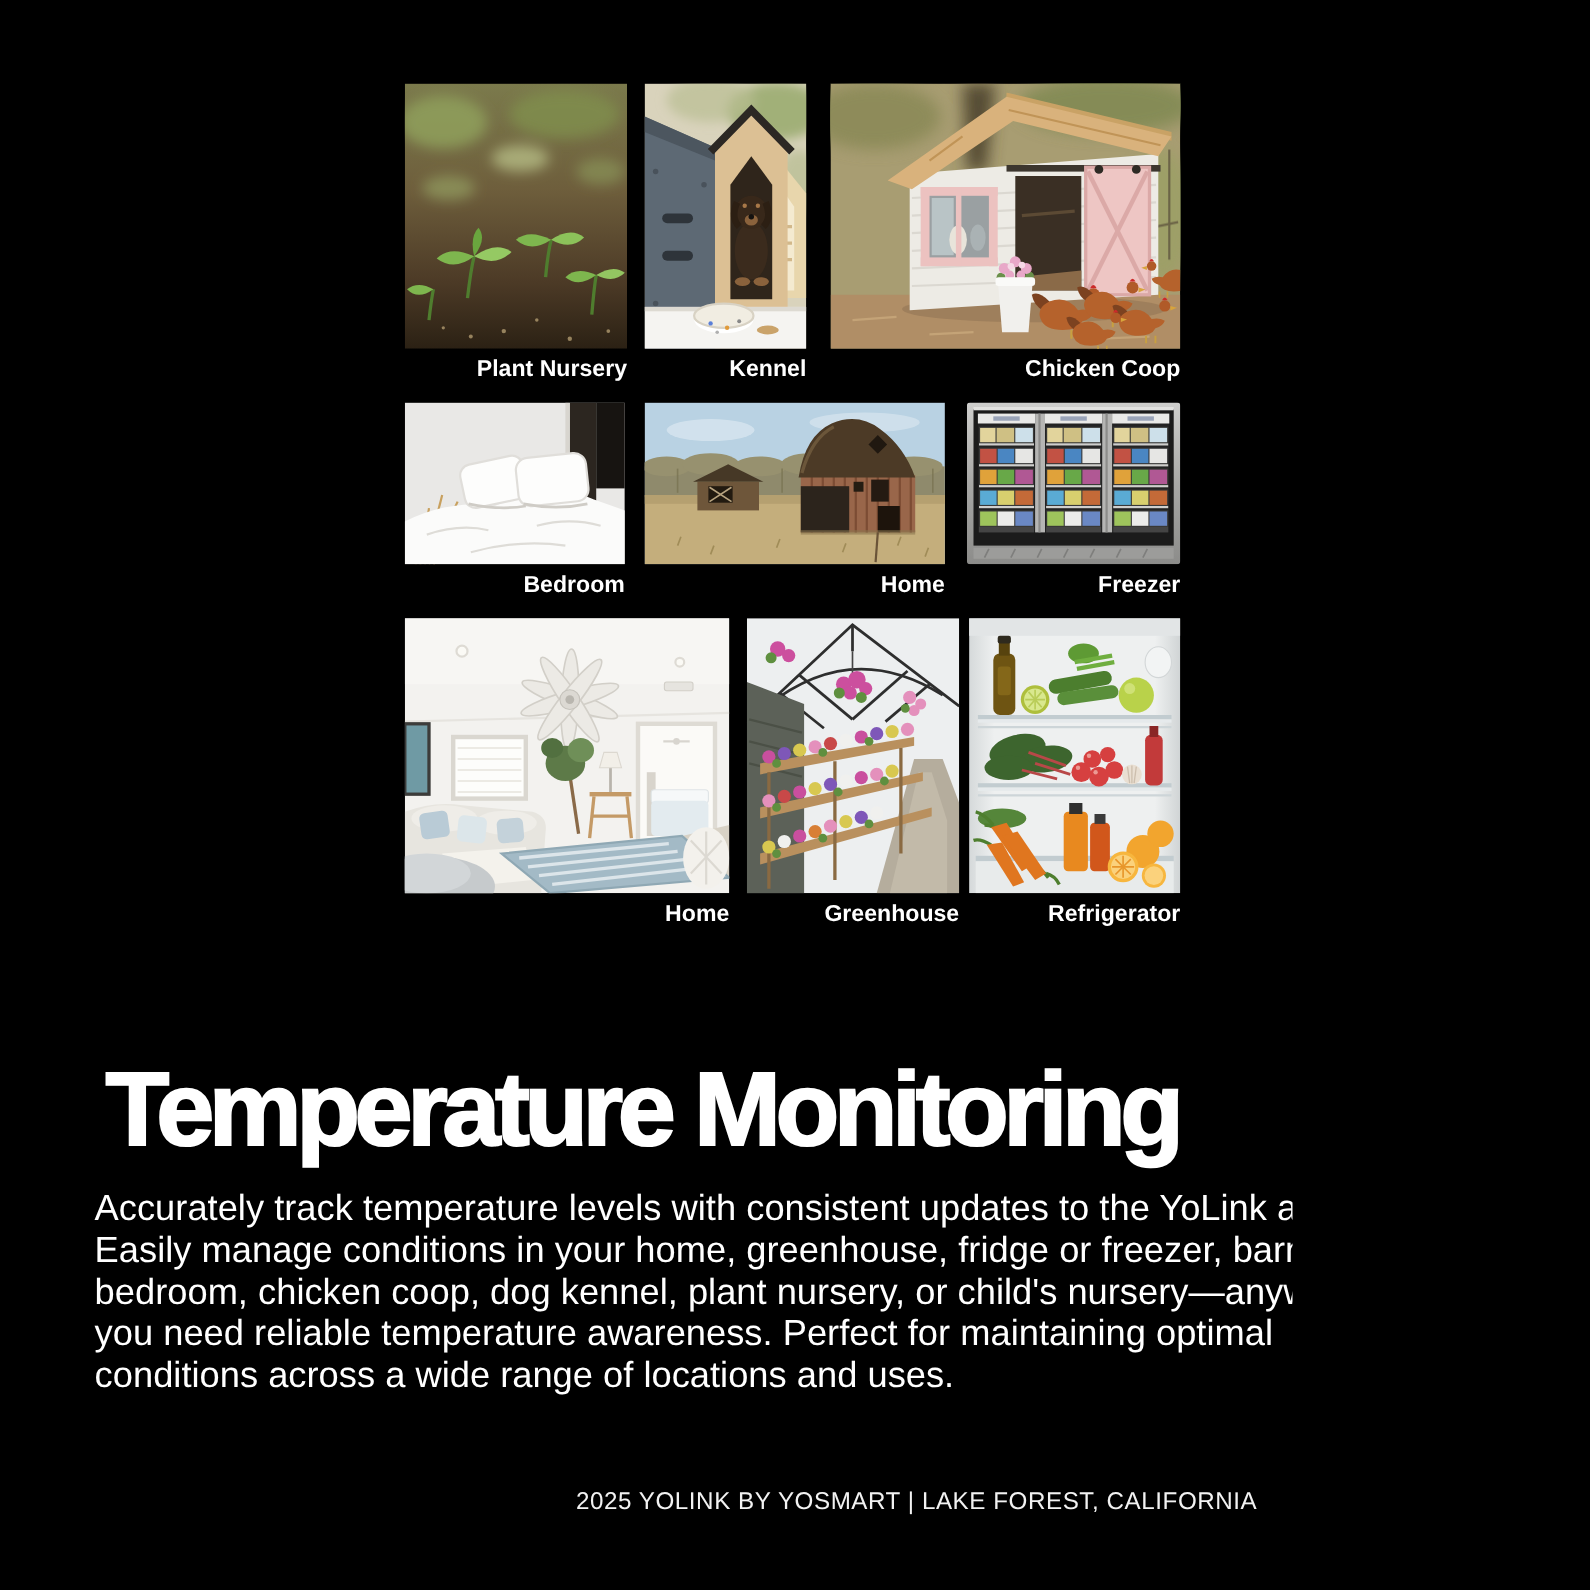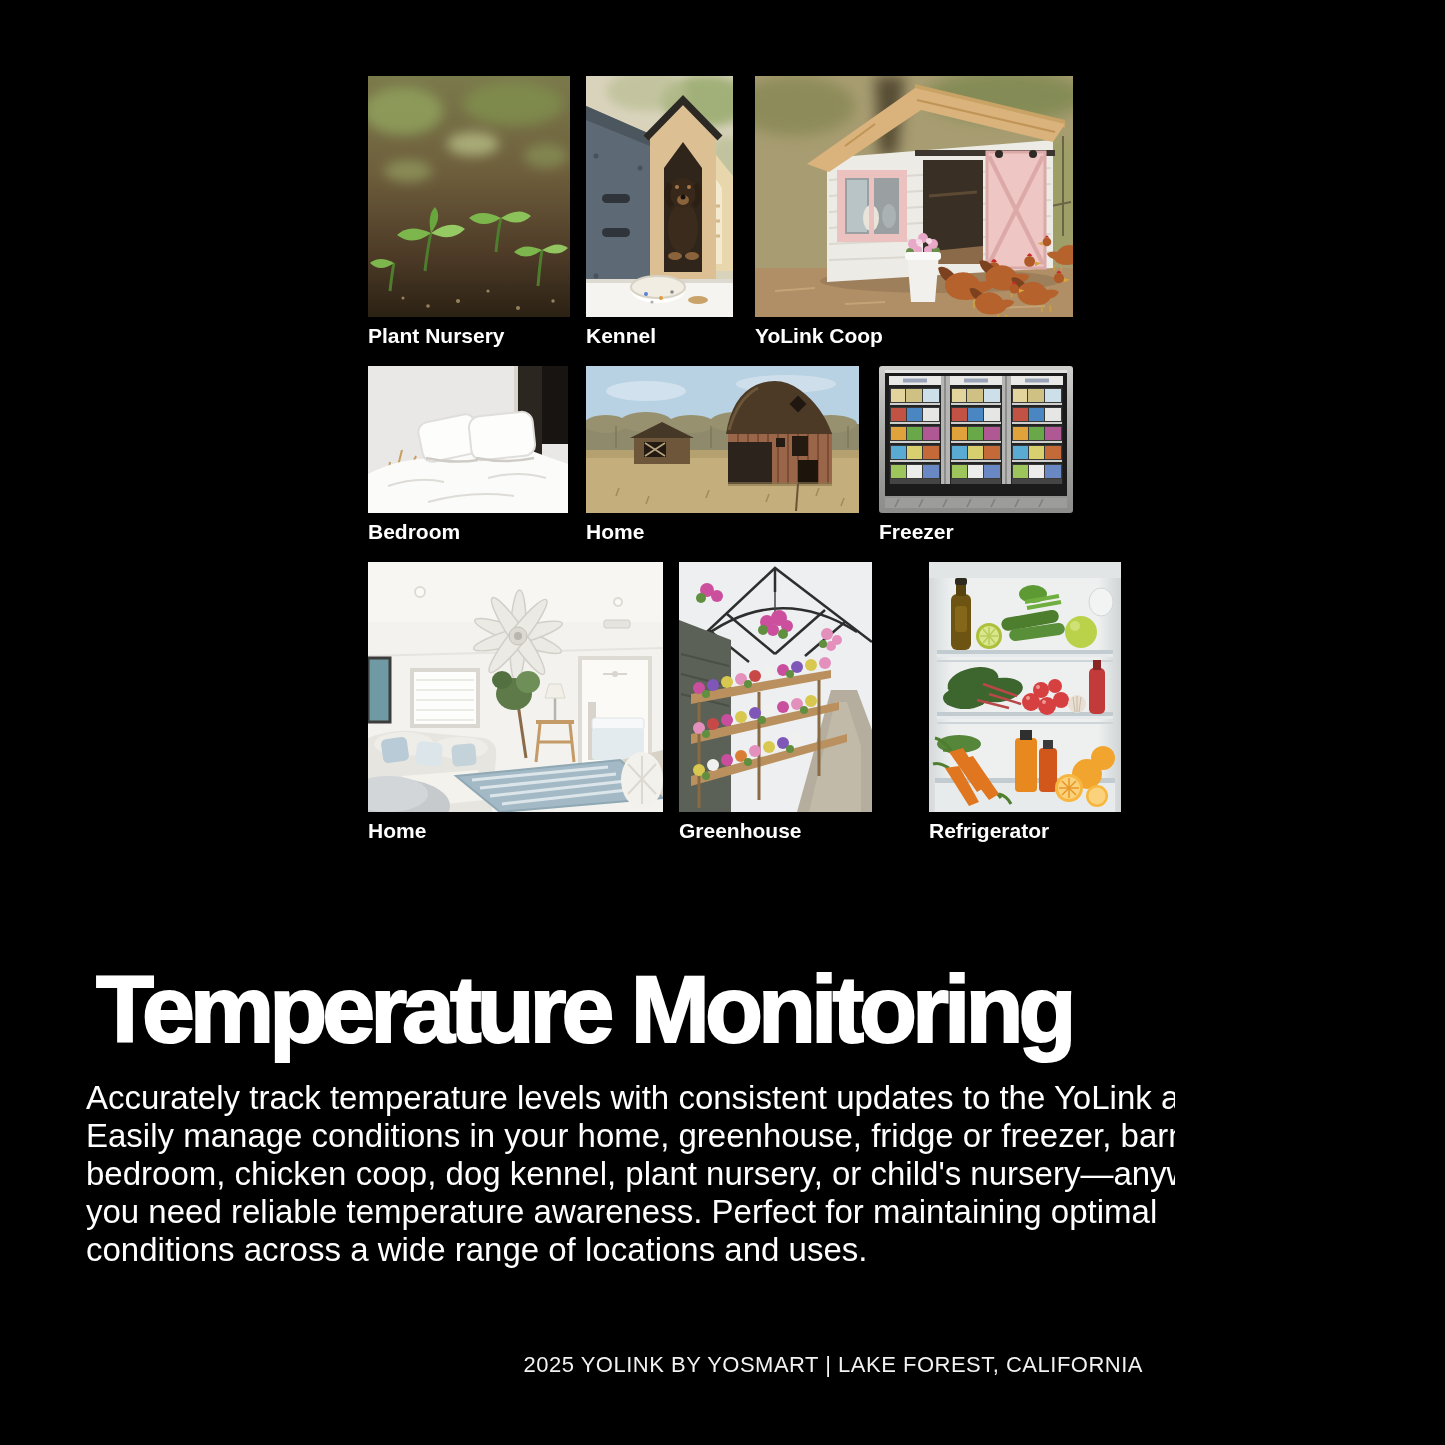--- a/index.html
+++ b/index.html
@@ -1,20 +1,20 @@
 <!DOCTYPE html>
 <html><head>
 <meta charset="utf-8">
 <style>
   html,body{margin:0;padding:0;background:#000;}
   .canvas{position:relative;width:1175px;height:1445px;background:#000000;overflow:hidden;
           font-family:"Liberation Sans","DejaVu Sans",sans-serif;color:#ffffff;}
   .cell{position:absolute;}
   .cell svg{display:block;}
-  .photo-label{margin-top:6px;text-align:left;font-size:21px;line-height:26px;font-weight:600;color:#ffffff;}
+  .photo-label{margin-top:6px;text-align:right;font-size:21px;line-height:26px;font-weight:600;color:#ffffff;}
   .logo{position:absolute;left:1285px;top:69px;width:121px;height:130px;border-radius:5px;
         background:linear-gradient(180deg,#0c1322 0%,#142a52 30%,#1f4a96 60%,#2b66cf 82%,#2458b8 100%);
         display:flex;align-items:center;justify-content:center;}
   .logo span{font-size:21px;font-weight:700;letter-spacing:3.5px;color:#ffffff;padding-left:3px;}
   .headline{position:absolute;left:84px;top:948px;font-size:95px;line-height:1.05;font-weight:900;
             letter-spacing:-5px;color:#ffffff;-webkit-text-stroke:2px #ffffff;white-space:nowrap;}
   .description{position:absolute;left:86px;top:1079px;width:1200px;font-size:33px;line-height:38px;
                font-weight:400;color:#ffffff;}
   .footer-credit{position:absolute;right:32px;top:1352px;font-size:22px;letter-spacing:0.5px;color:#f2f2f2;}
 </style>
@@ -219,21 +219,21 @@
             <circle cx="174" cy="165" r="3"></circle>
           </g>
         <polygon points="152,178 184,178 180,226 156,226" fill="#f1f0ed"></polygon>
         <rect x="150" y="176" width="36" height="8" rx="3" fill="#fafaf8"></rect>
         <use href="#hen" transform="translate(225,206)"></use>
         <use href="#hen" transform="translate(262,198) scale(0.9)"></use>
         <use href="#hen" transform="translate(292,214) scale(0.85)"></use>
         <use href="#hen" transform="translate(302,176) scale(0.72) scale(-1,1)"></use>
         <use href="#hen" transform="translate(248,224) scale(0.8)"></use>
       </svg>
-      <div class="photo-label">YoLink Coop</div>
+      <div class="photo-label">Chicken Coop</div>
     </div>
 
     <div class="cell" style="left:368px;top:366px;width:200px;">
       <svg width="200" height="147" viewBox="0 0 200 147">
         <rect width="200" height="147" fill="#e9e8e6"></rect>
         <rect x="150" y="0" width="24" height="92" fill="#2c2620"></rect>
         <rect x="174" y="0" width="26" height="78" fill="#171411"></rect>
         <rect x="146" y="0" width="4" height="92" fill="#d8d5cf"></rect>
         <g stroke="#c8a05e" stroke-width="2" fill="none">
           <path d="M18 147 L34 84"></path>
@@ -548,21 +548,21 @@
           <circle cx="104" cy="181" r="6" fill="#7e57b8"></circle>
             <circle cx="118" cy="177" r="6" fill="#f0f0ee"></circle>
           <circle cx="27" cy="214" r="4" fill="#5f8f3f"></circle>
             <circle cx="69" cy="200" r="4" fill="#5f8f3f"></circle>
             <circle cx="111" cy="187" r="4" fill="#5f8f3f"></circle>
         </g>
       </svg>
       <div class="photo-label">Greenhouse</div>
     </div>
 
-    <div class="cell" style="left:881px;top:562px;width:192px;margin-left:48px;">
+    <div class="cell" style="left:881px;top:562px;width:192px;">
       <svg width="192" height="250" viewBox="0 0 192 250">
         <defs>
           <linearGradient id="rfW" x1="0" y1="0" x2="1" y2="0">
             <stop offset="0" stop-color="#d5d9da"></stop>
               <stop offset="0.12" stop-color="#eef0f0"></stop>
             <stop offset="0.88" stop-color="#eef0f0"></stop>
               <stop offset="1" stop-color="#d0d4d5"></stop>
           </linearGradient>
         </defs>
         <rect width="192" height="250" fill="url(#rfW)"></rect>

